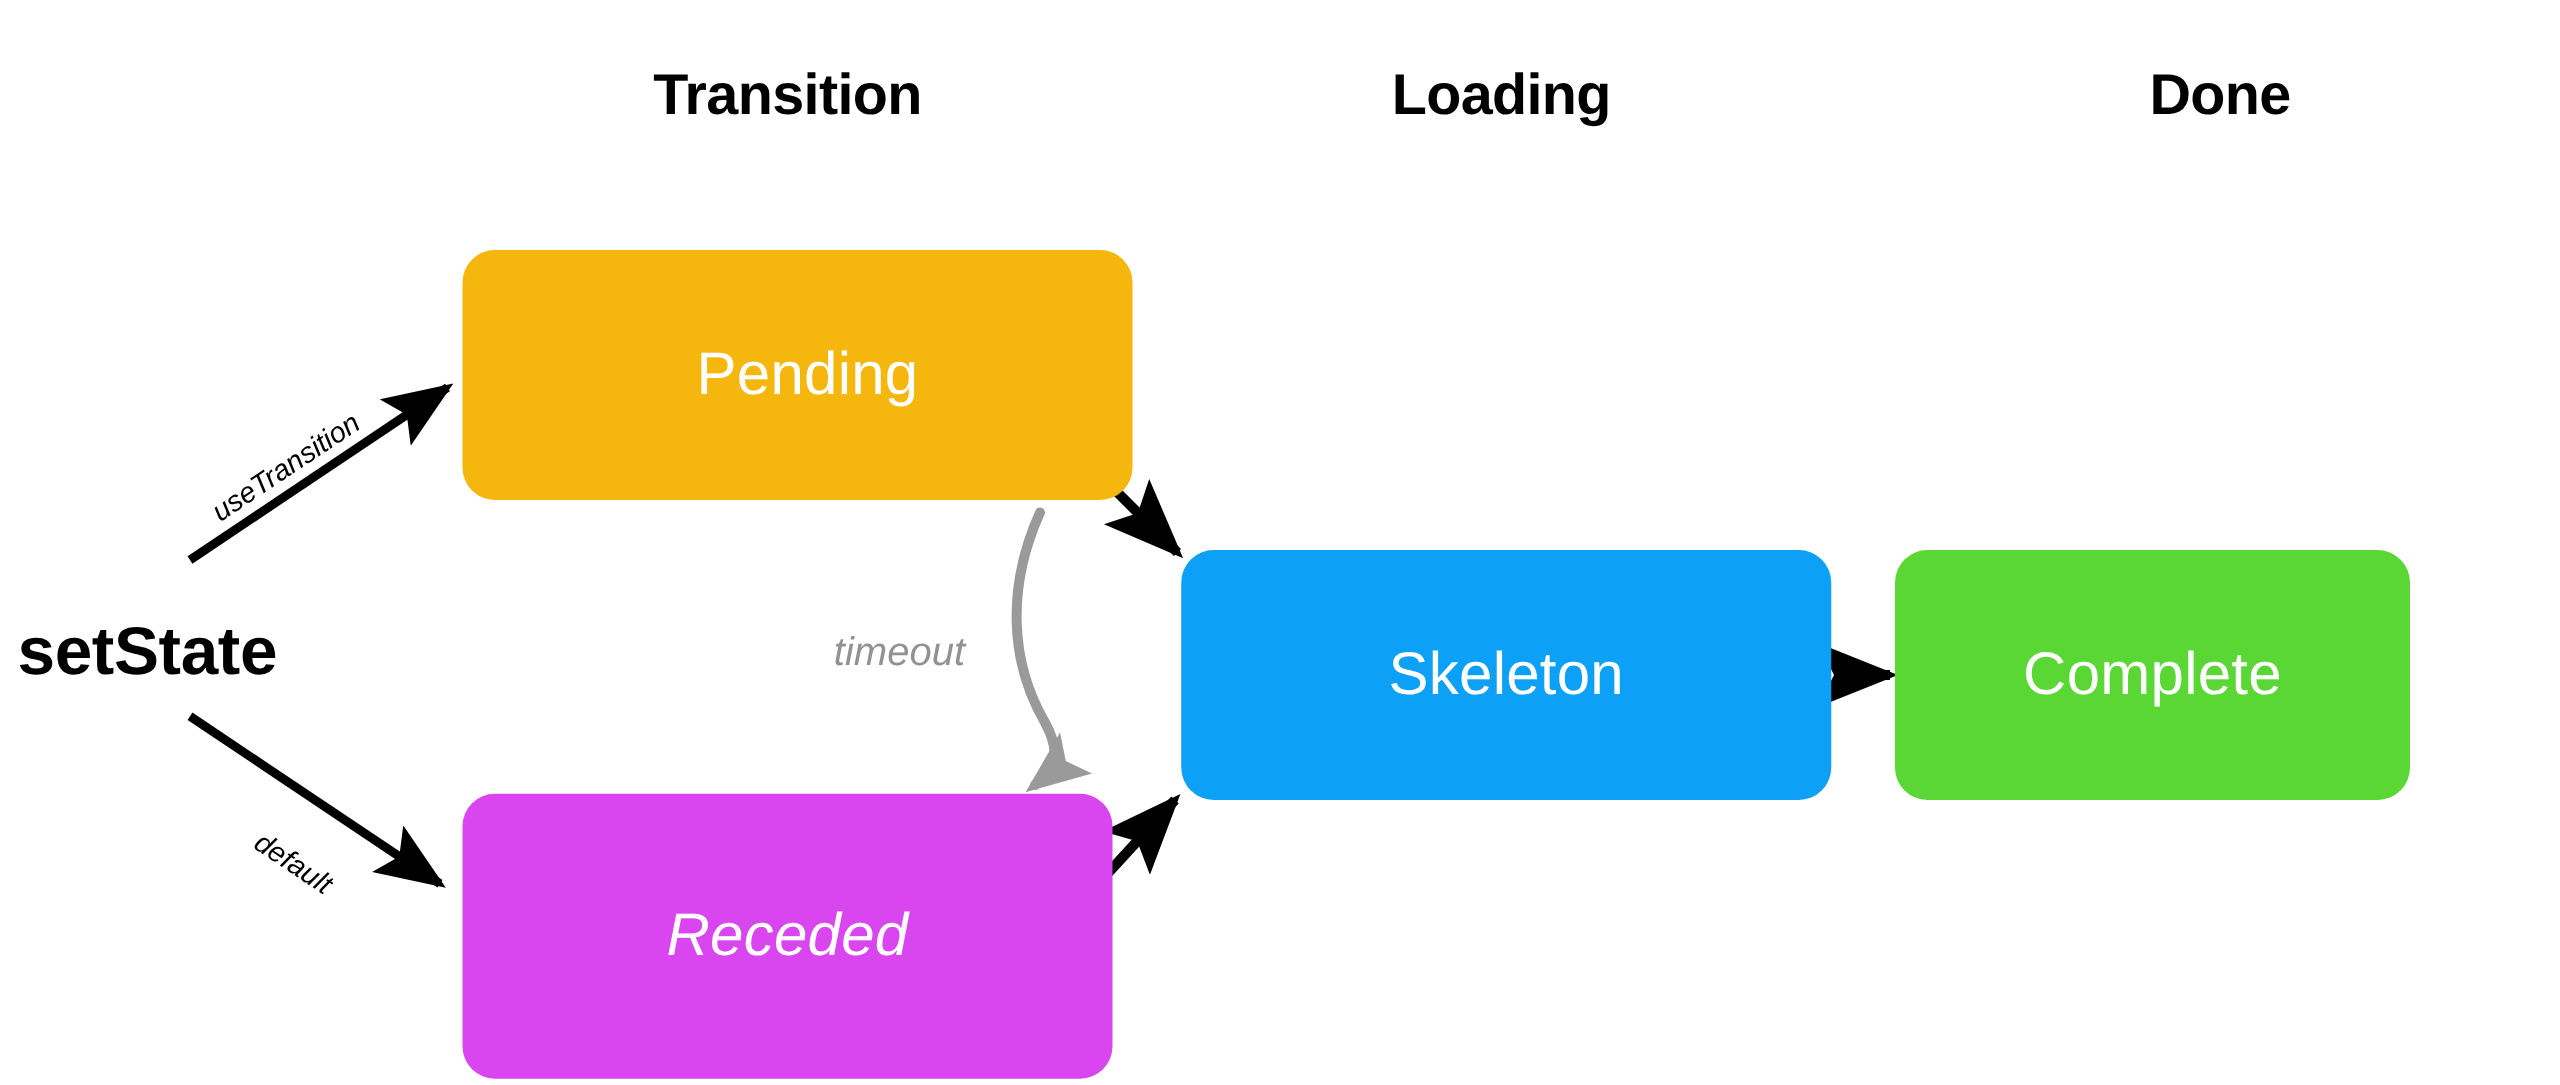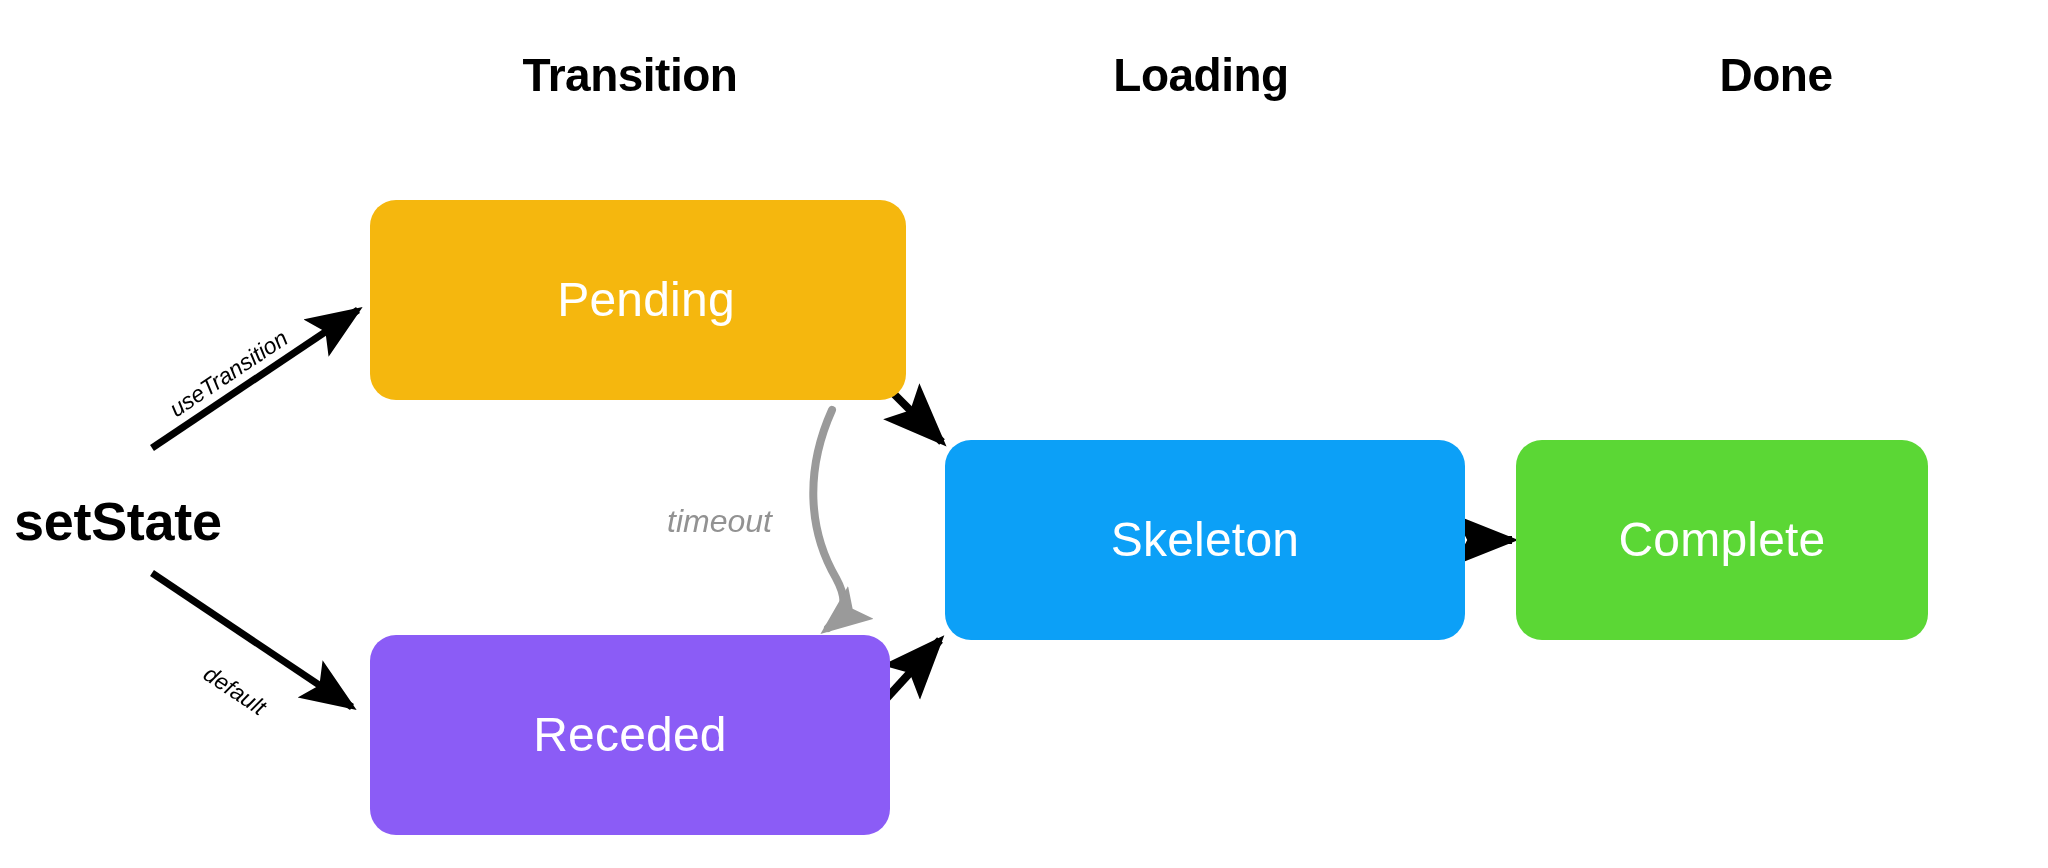--- a/index.html
+++ b/index.html
@@ -138,21 +138,21 @@
   <div class="edge-label" style="left:172px; top:400px; transform: rotate(-33.7deg);">useTransition</div>
 
   <div class="edge-label" style="left:206px; top:660px; transform: rotate(33.7deg);">default</div>
 
   <div class="edge-label gray" style="left:772px; top:505px; transform: translateX(-100%);">timeout</div>
 
   <div class="state-box" style="left:370px; top:200px; width:520px; height:200px; background:#F5B70E;padding-left:16px;">
     <span class="state-label">Pending</span>
   </div>
 
-  <div class="state-box" style="left:370px; top:635px; width:520px; height:200px; background:#8b5cf6;">
+  <div class="state-box" style="left:370px; top:635px; width:520px; height:228px; background:#d946ef;font-style:italic;">
     <span class="state-label">Receded</span>
   </div>
 
   <div class="state-box" style="left:945px; top:440px; width:520px; height:200px; background:#0CA0F7;">
     <span class="state-label">Skeleton</span>
   </div>
 
   <div class="state-box" style="left:1516px; top:440px; width:412px; height:200px; background:#5BD735;">
     <span class="state-label">Complete</span>
   </div>

